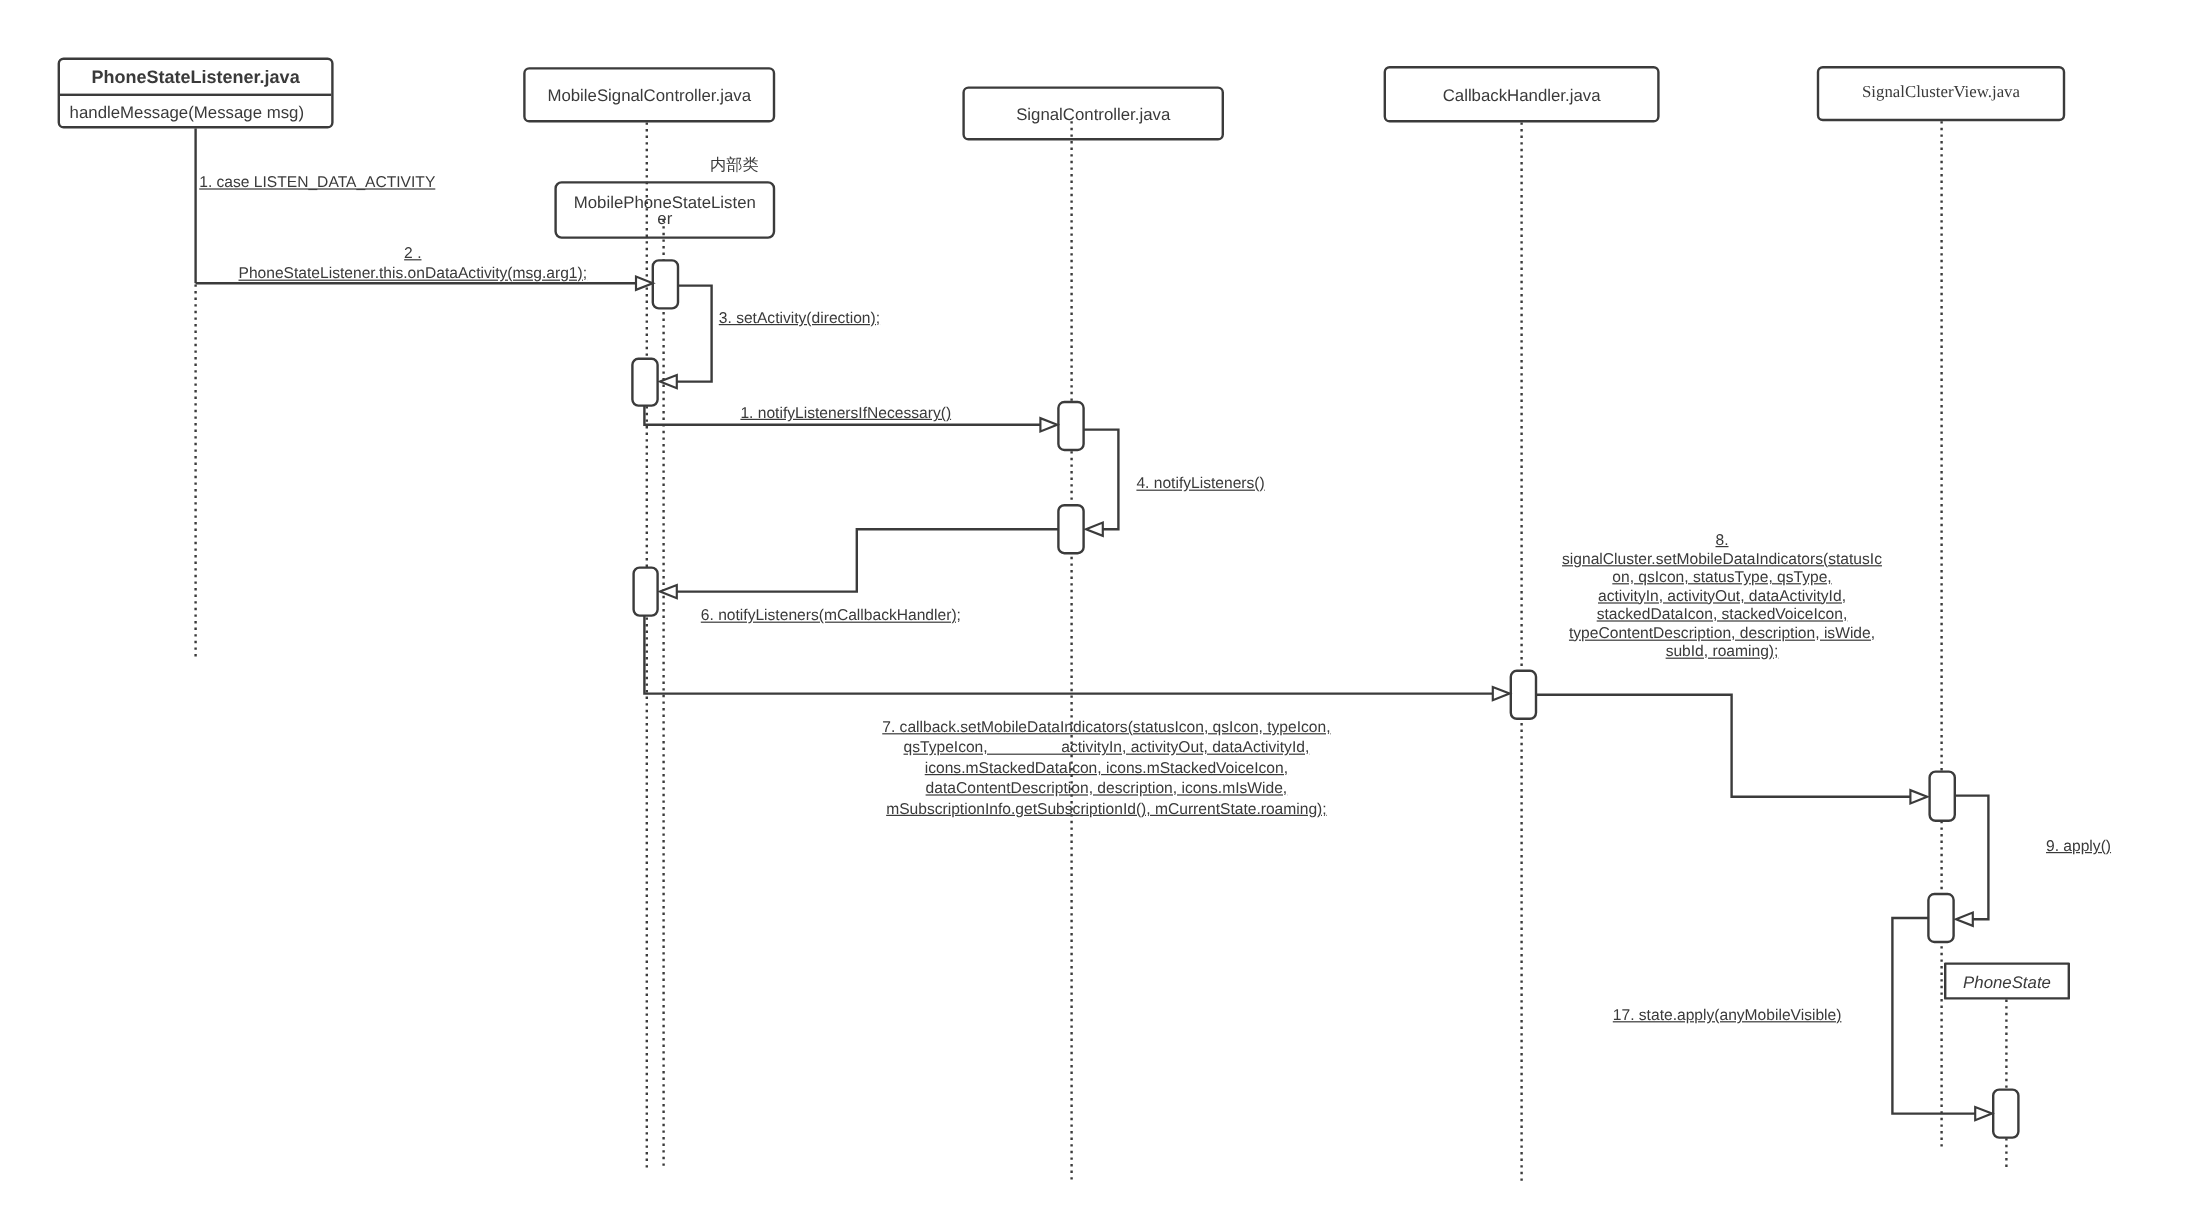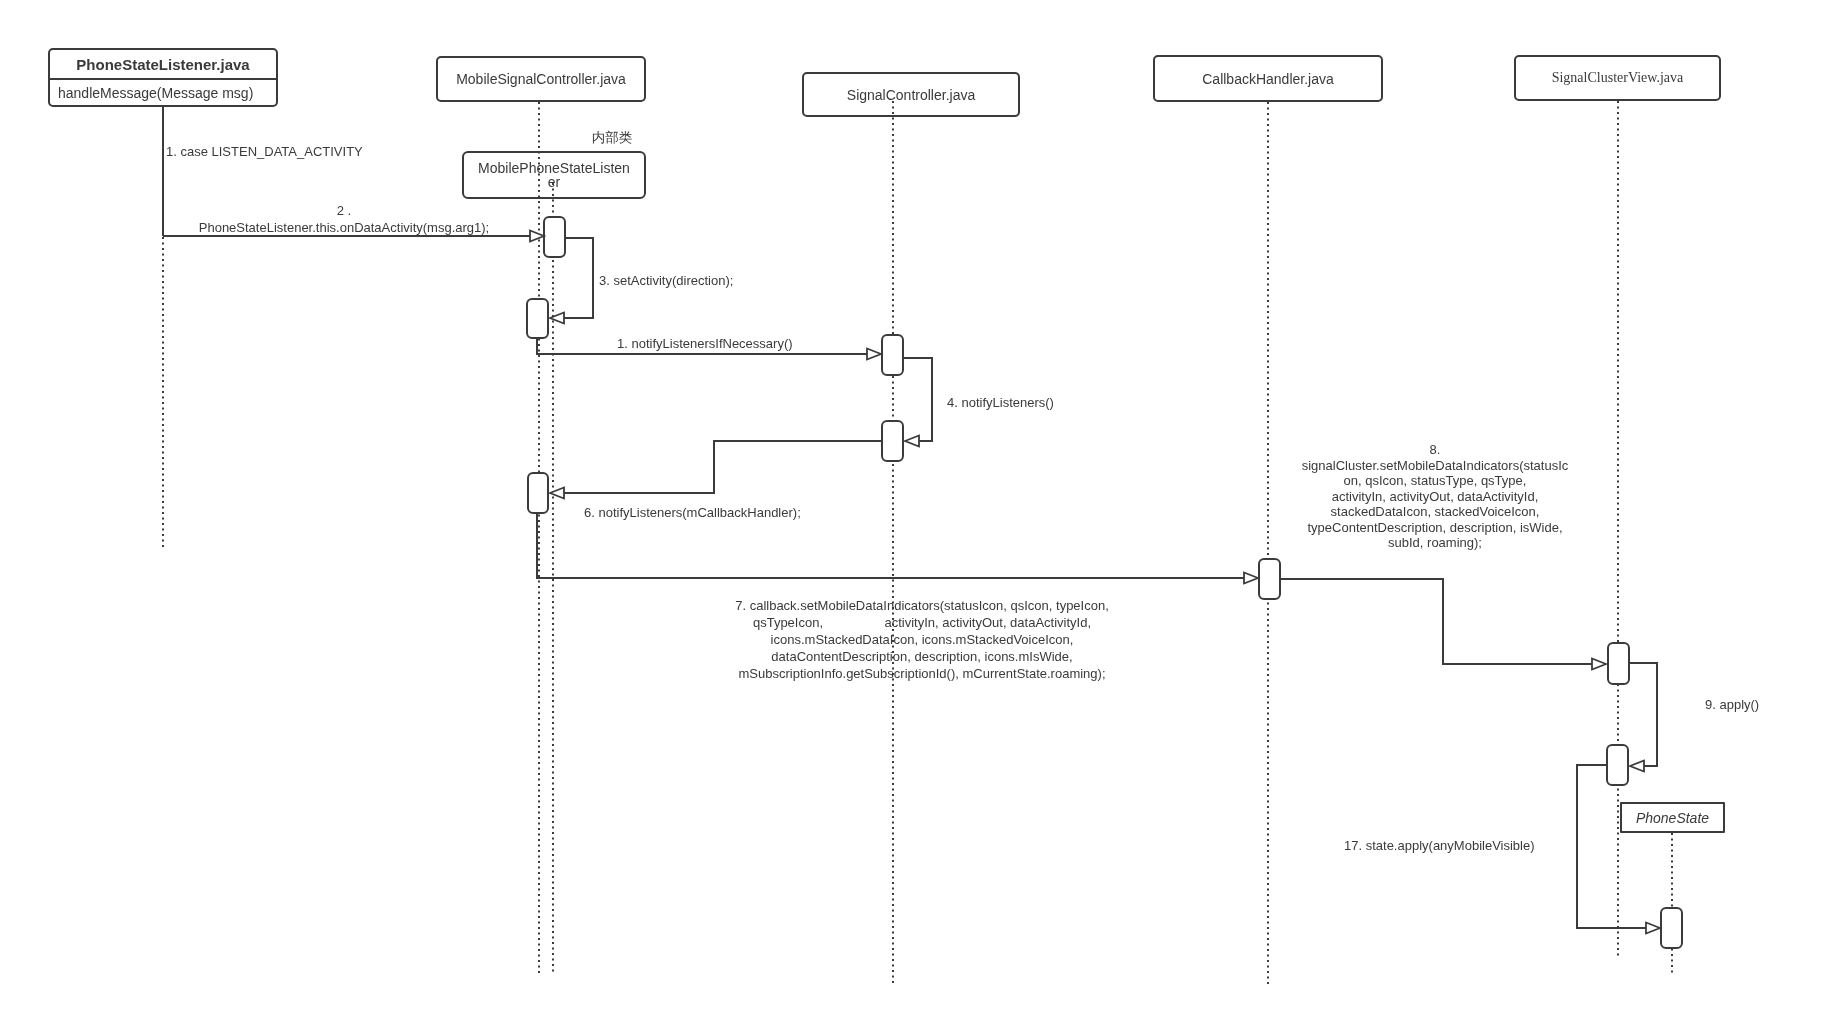--- a/index.html
+++ b/index.html
@@ -17,21 +17,21 @@
   .psl .title{
     height:28px;border-bottom:2px solid #3b3b3b;font-weight:bold;font-size:15px;
     display:flex;align-items:center;justify-content:center;
   }
   .psl .method{
     flex:1;display:flex;align-items:center;justify-content:flex-start;
     padding-left:8px;font-size:14px;
   }
   .innerbox{font-size:14px;line-height:14px;white-space:pre-line;word-break:break-all;padding:1px 10px;border-radius:6px;}
   .squarebox{border-radius:1px;}
-  .label{position:absolute;font-size:13px;line-height:17px;white-space:pre;}
+  .label{position:absolute;font-size:13px;line-height:17px;white-space:pre;text-decoration:underline;}
   .center{text-align:center;}
   .annot{position:absolute;font-size:13.5px;text-align:center;}
   .m8block{line-height:15.5px;font-size:13px;}
 </style>
 </head>
 <body>
 
 <div class="canvas">
 
   <svg class="layer" width="1825" height="1015" viewBox="0 0 1825 1015">
@@ -101,21 +101,21 @@
   <div class="box innerbox" style="left:462px;top:151px;width:184px;height:48px;">MobilePhoneStateListen
 er</div>
 
   <div class="box squarebox" style="left:1620px;top:802px;width:105px;height:31px;font-style:italic;">PhoneState</div>
 
   <div class="label" style="left:166px;top:143px;">1. case LISTEN_DATA_ACTIVITY</div>
 
   <div class="label center" style="left:183px;top:202px;width:322px;">2 .
 PhoneStateListener.this.onDataActivity(msg.arg1);</div>
 
-  <div class="label" style="left:599px;top:272px;">3. setActivity(direction);</div>
+  <div class="label" style="left:599px;top:256px;">3. setActivity(direction);</div>
 
   <div class="label" style="left:617px;top:335px;">1. notifyListenersIfNecessary()</div>
 
   <div class="label" style="left:947px;top:394px;">4. notifyListeners()</div>
 
   <div class="label" style="left:584px;top:504px;">6. notifyListeners(mCallbackHandler);</div>
 
   <div class="label center" style="left:692px;top:597px;width:460px;">7. callback.setMobileDataIndicators(statusIcon, qsIcon, typeIcon,
 qsTypeIcon,                 activityIn, activityOut, dataActivityId,
 icons.mStackedDataIcon, icons.mStackedVoiceIcon,

